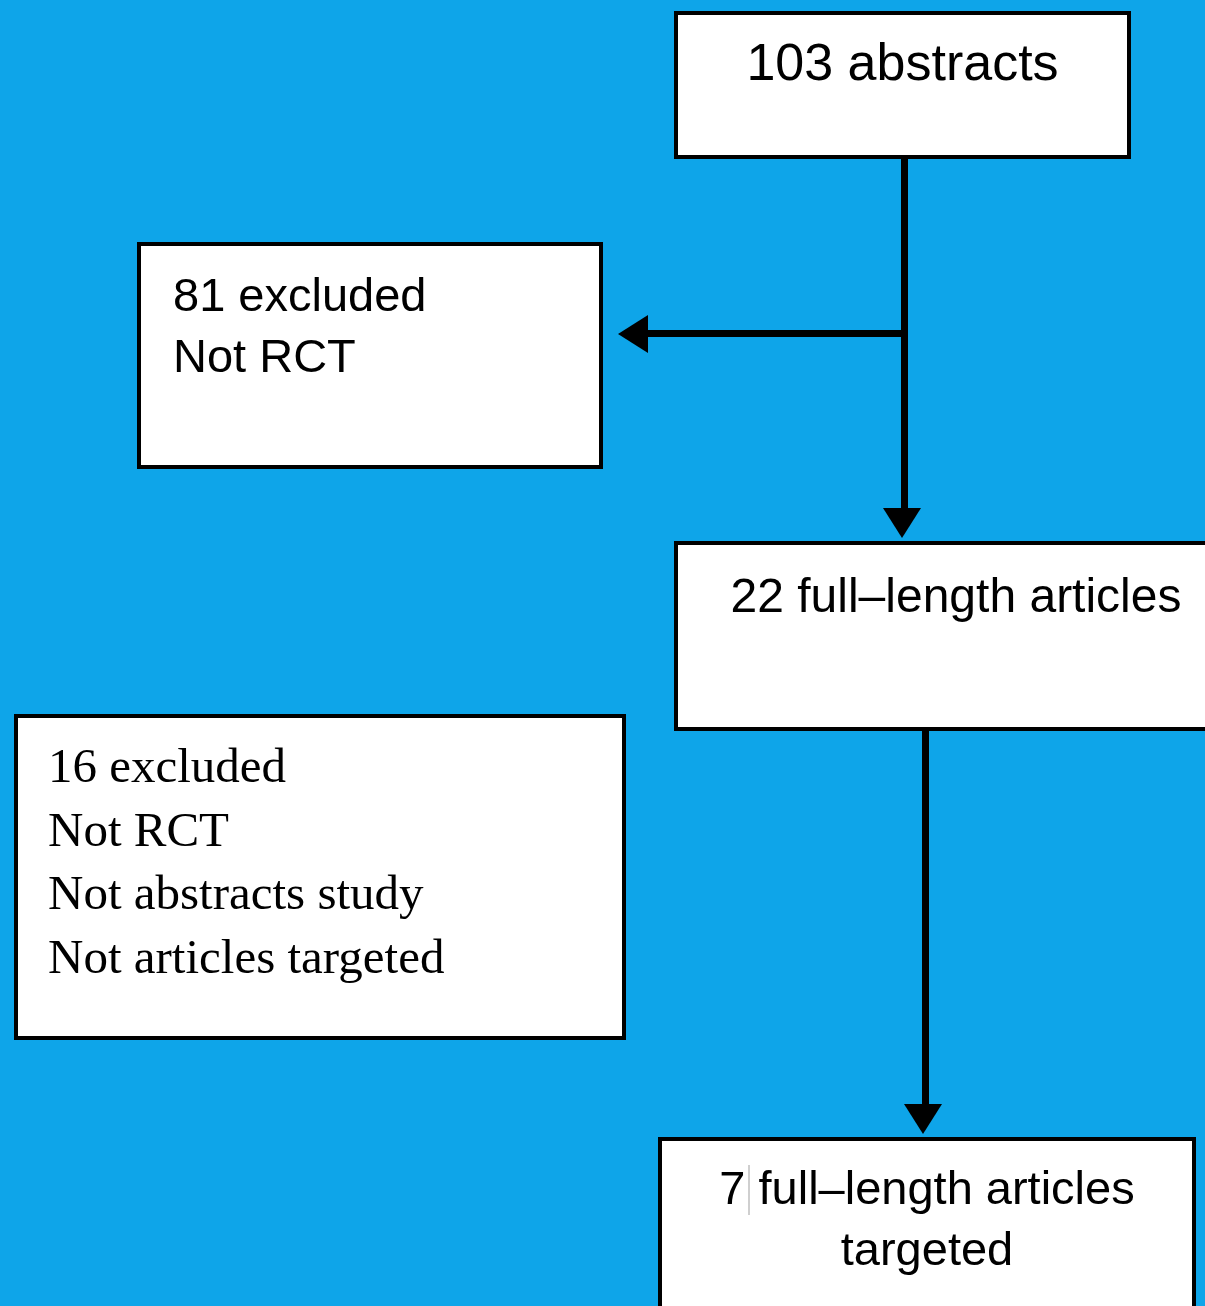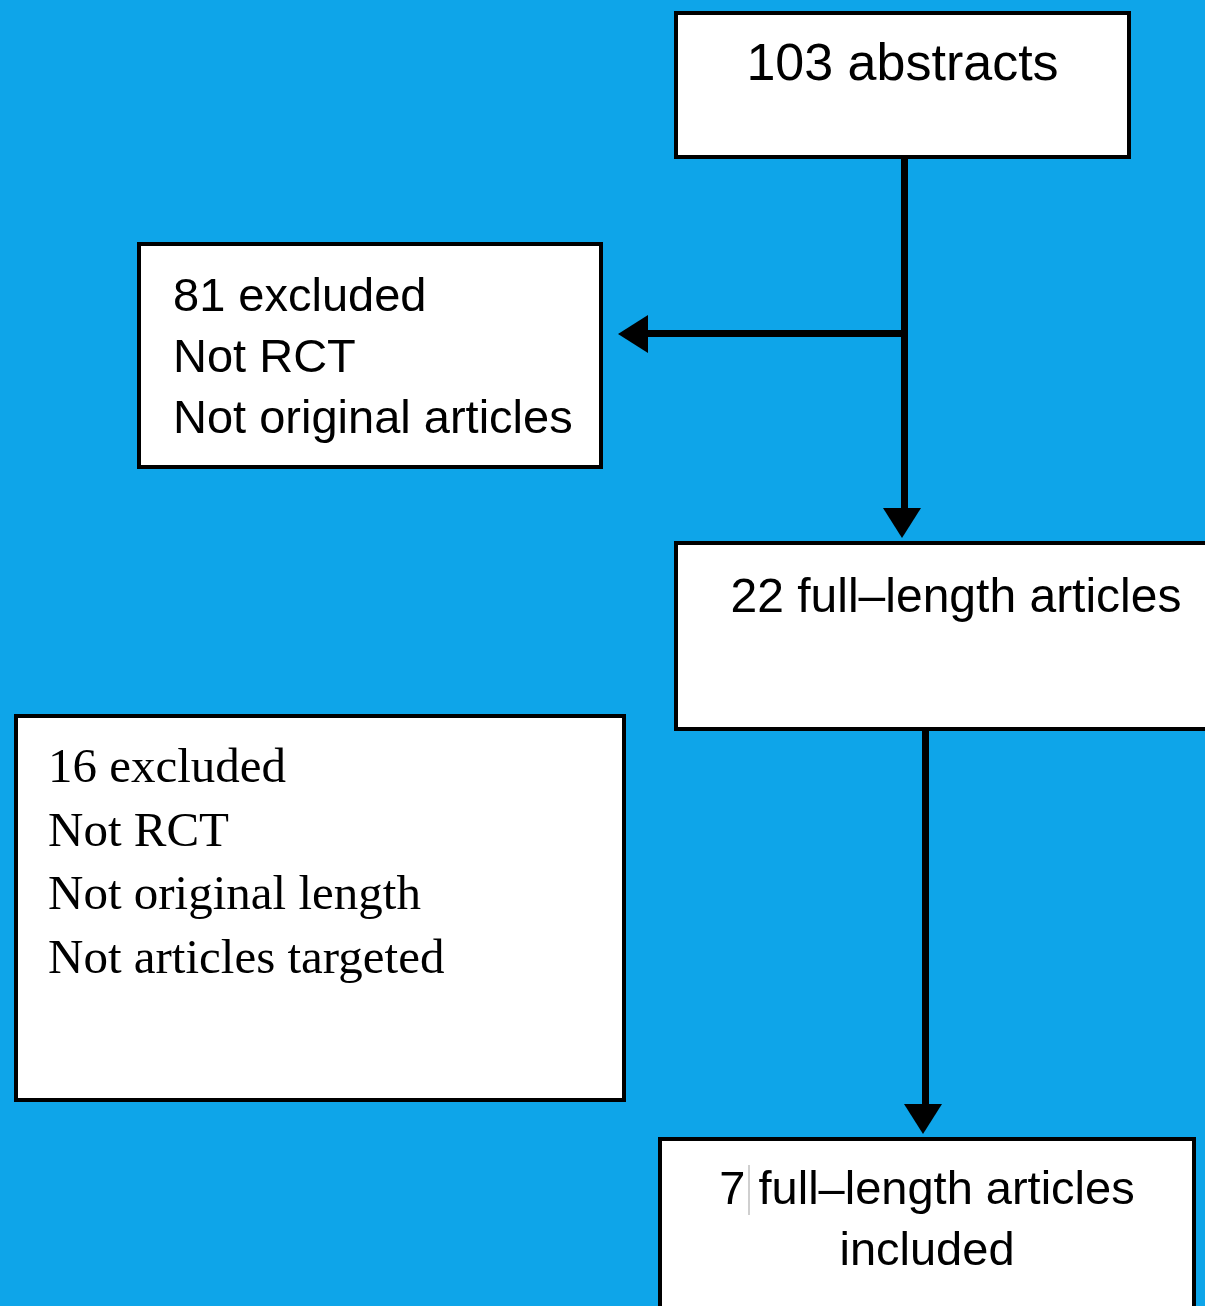--- a/index.html
+++ b/index.html
@@ -84,21 +84,21 @@
     top: 20px;
     text-align: center;
     font-size: 48px;
   }
 
   
   #node-excluded-16 {
     left: 14px;
     top: 714px;
     width: 612px;
-    height: 388px;
+    height: 326px;
   }
   #node-excluded-16 .body {
     top: 16px;
     left: 30px;
     right: 8px;
     text-align: left;
     font-size: 49px;
     line-height: 1.37;
   }
   
@@ -187,44 +187,43 @@
   <div class="conn-v" id="trunk-main"></div>
   <div class="arrow-down" id="arrow-to-node3"></div>
 
   <div class="conn-h" id="branch-excluded"></div>
   <div class="arrow-left" id="arrow-to-node2"></div>
 
   <div class="node sans" id="node-excluded-81">
     <div class="body">
       <div class="line">81 excluded</div>
       <div class="line">Not RCT</div>
-      <div class="line">Not original articles</div>
     </div>
   </div>
 
   <div class="node sans" id="node-fulltext-22">
     <div class="body">
       <div class="line">22 full–length articles</div>
     </div>
   </div>
 
   <div class="node serif" id="node-excluded-16">
     <div class="body">
       <div class="line">16 excluded</div>
       <div class="line">Not RCT</div>
-      <div class="line">Not original length</div>
+      <div class="line">Not abstracts study</div>
       <div class="line">Not articles targeted</div>
     </div>
     <div class="clipped">t</div>
   </div>
 
   <div class="conn-v" id="trunk-lower"></div>
   <div class="arrow-down" id="arrow-to-node5"></div>
 
   <div class="node sans" id="node-included-7">
     <div class="body">
       <div class="line">7 full–length articles</div>
-      <div class="line">included</div>
+      <div class="line">targeted</div>
     </div>
     <div class="artifact"></div>
   </div>
 
 </div>
 
 </body></html>

